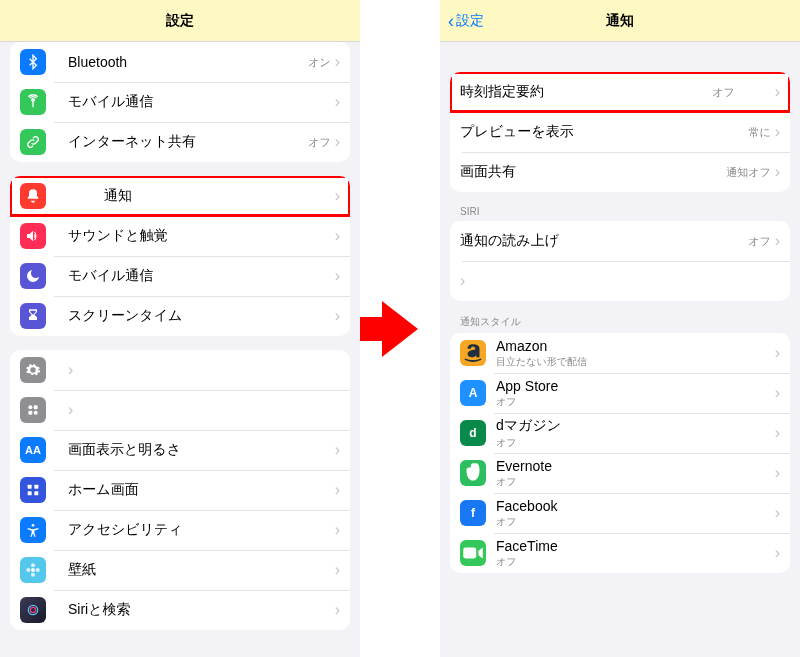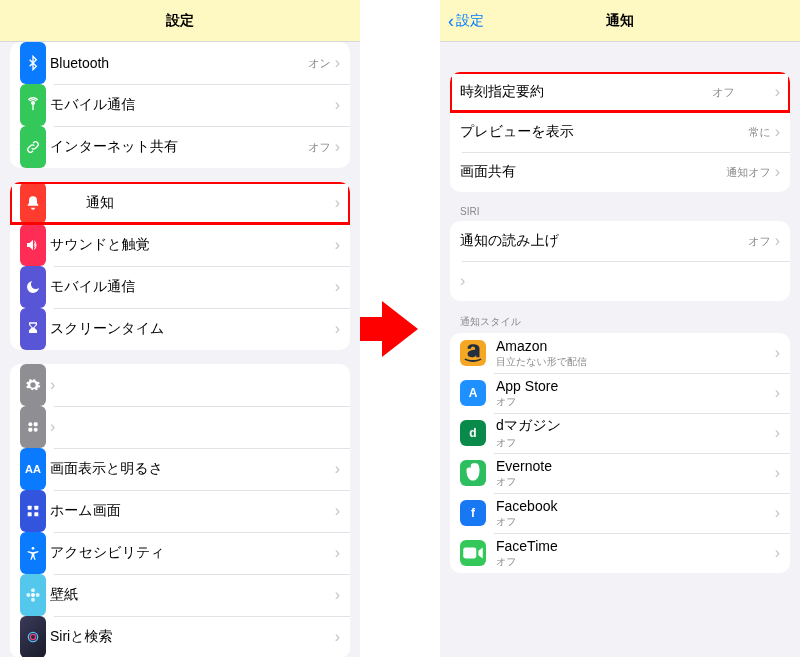--- a/index.html
+++ b/index.html
@@ -97,23 +97,23 @@
   .row + .row::before {
     content: "";
     position: absolute;
     left: 44px; right: 0; top: 0;
     height: 1px;
     background: #e3e3e7;
   }
   .row.no-icon + .row.no-icon::before,
   .row.no-icon::before { left: 12px; }
   .icon {
-    width: 26px; height: 42px;
+    width: 26px; height: 26px;
     border-radius: 6px;
-    margin-right: 4px;
+    margin-right: 22px;
     display: flex;
     align-items: center;
     justify-content: center;
     flex-shrink: 0;
     color: #fff;
   }
   .icon svg { width: 16px; height: 16px; }
   .app-icon {
     width: 26px; height: 26px;
     border-radius: 6px;

